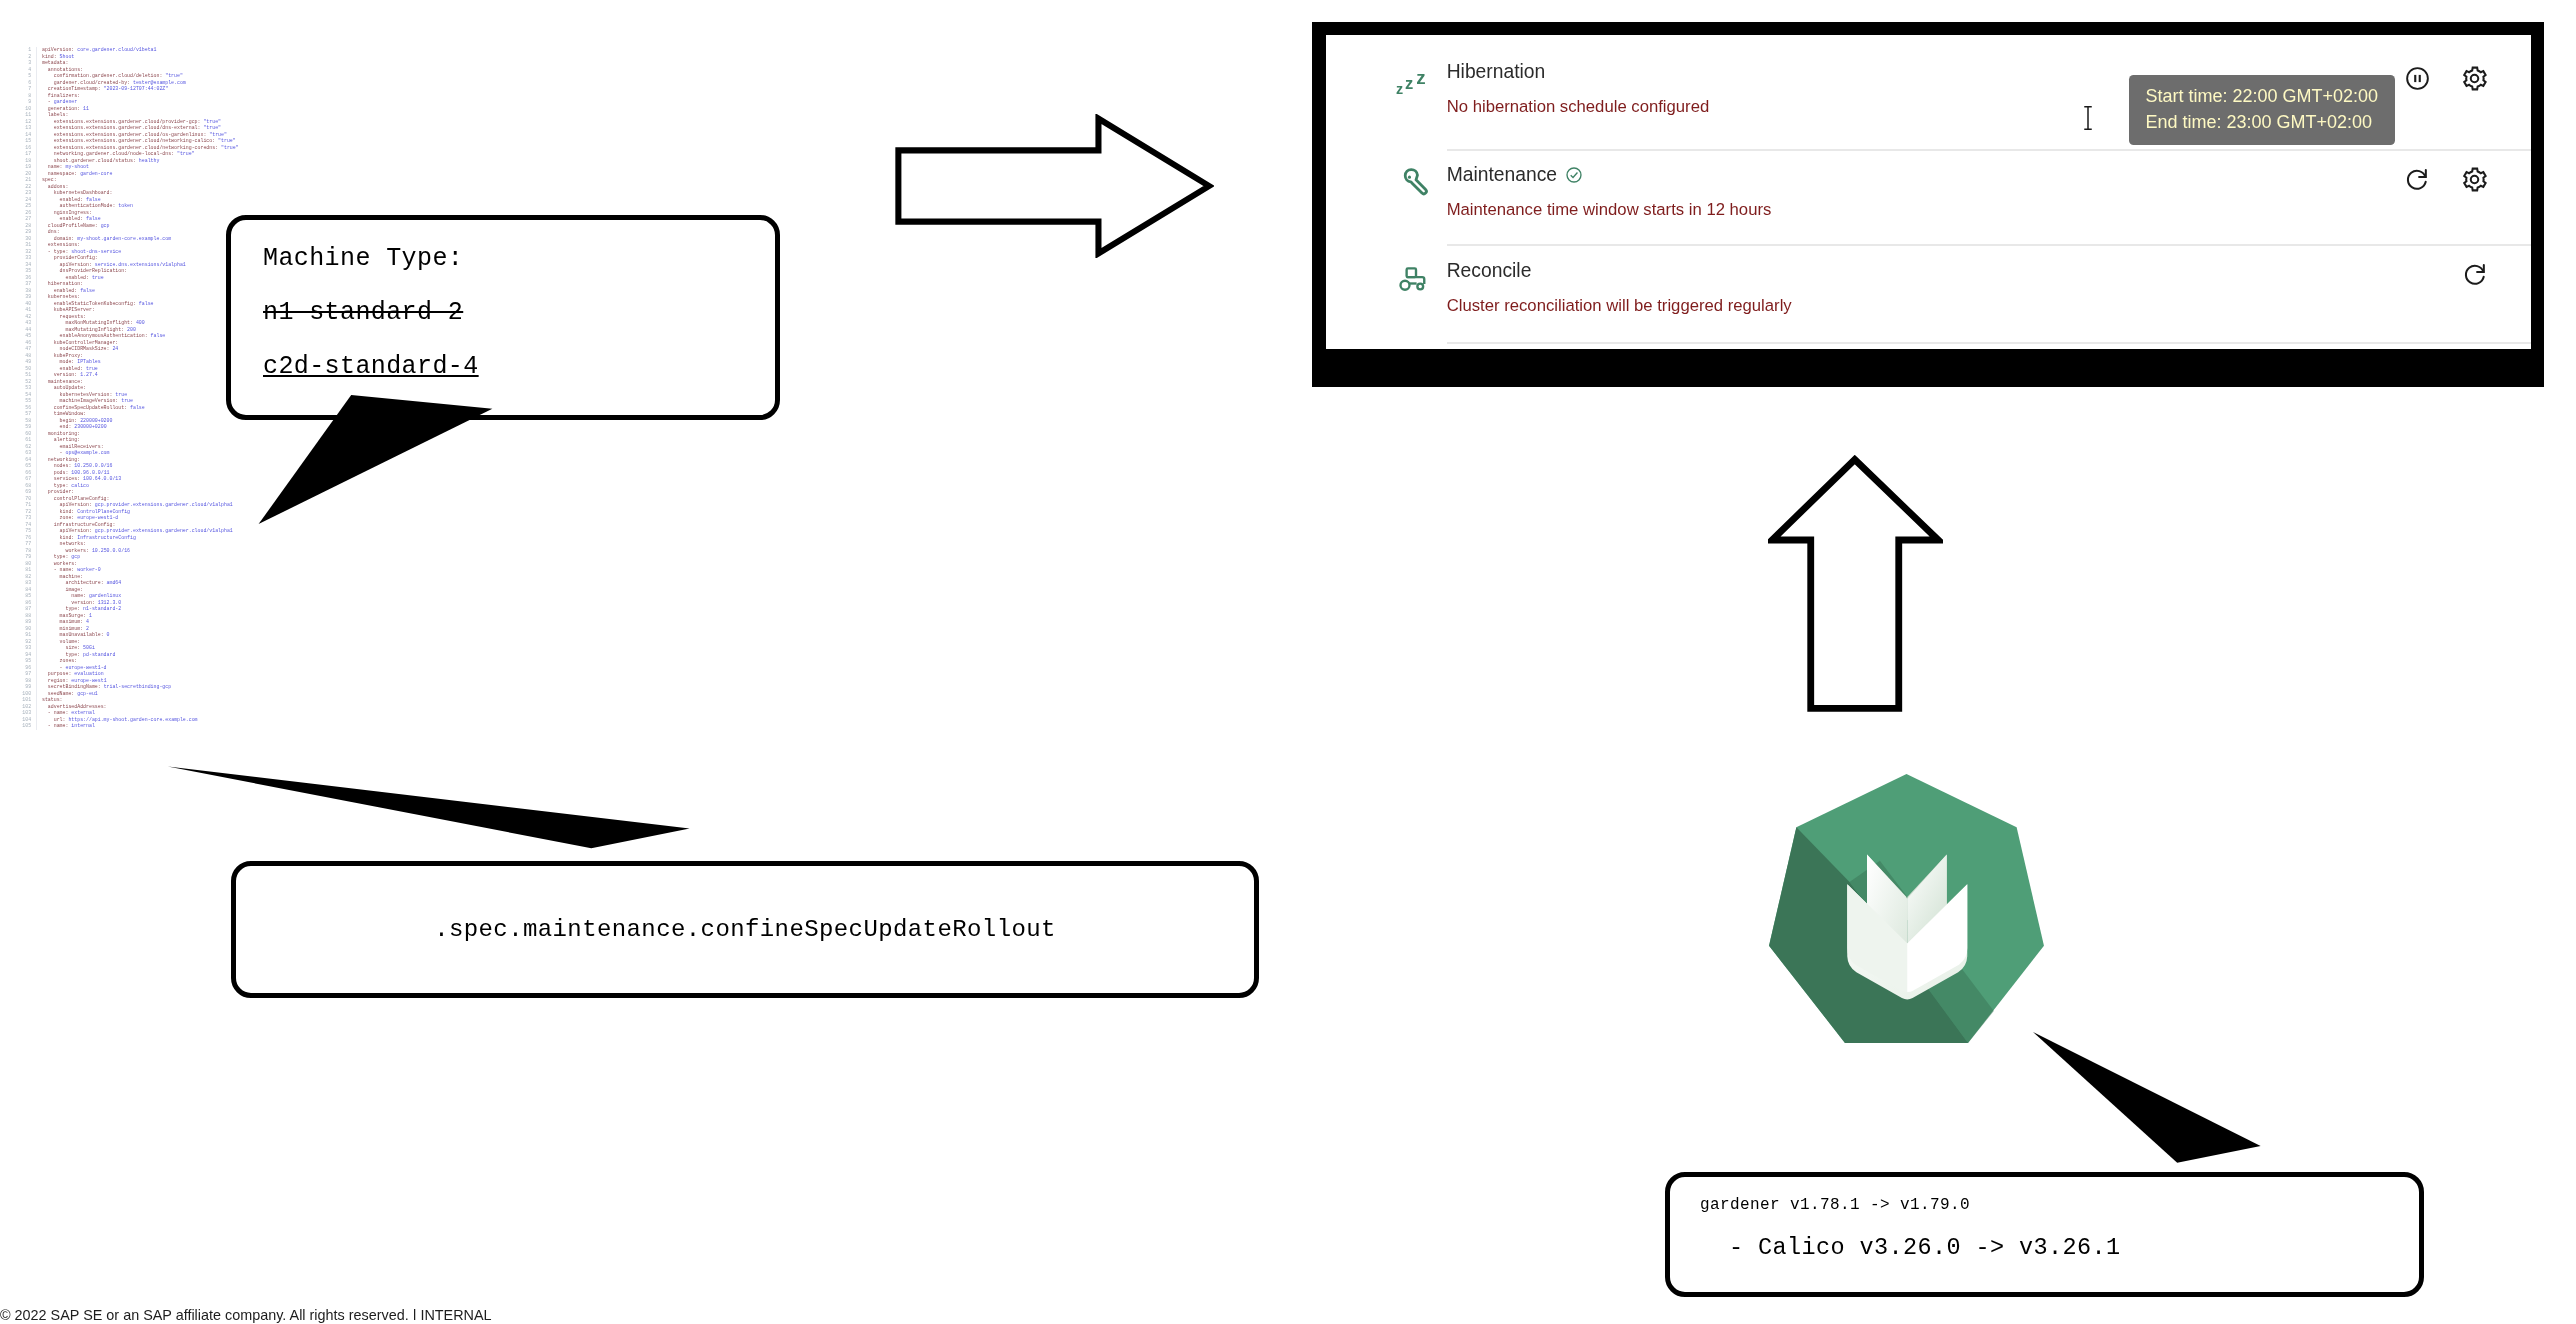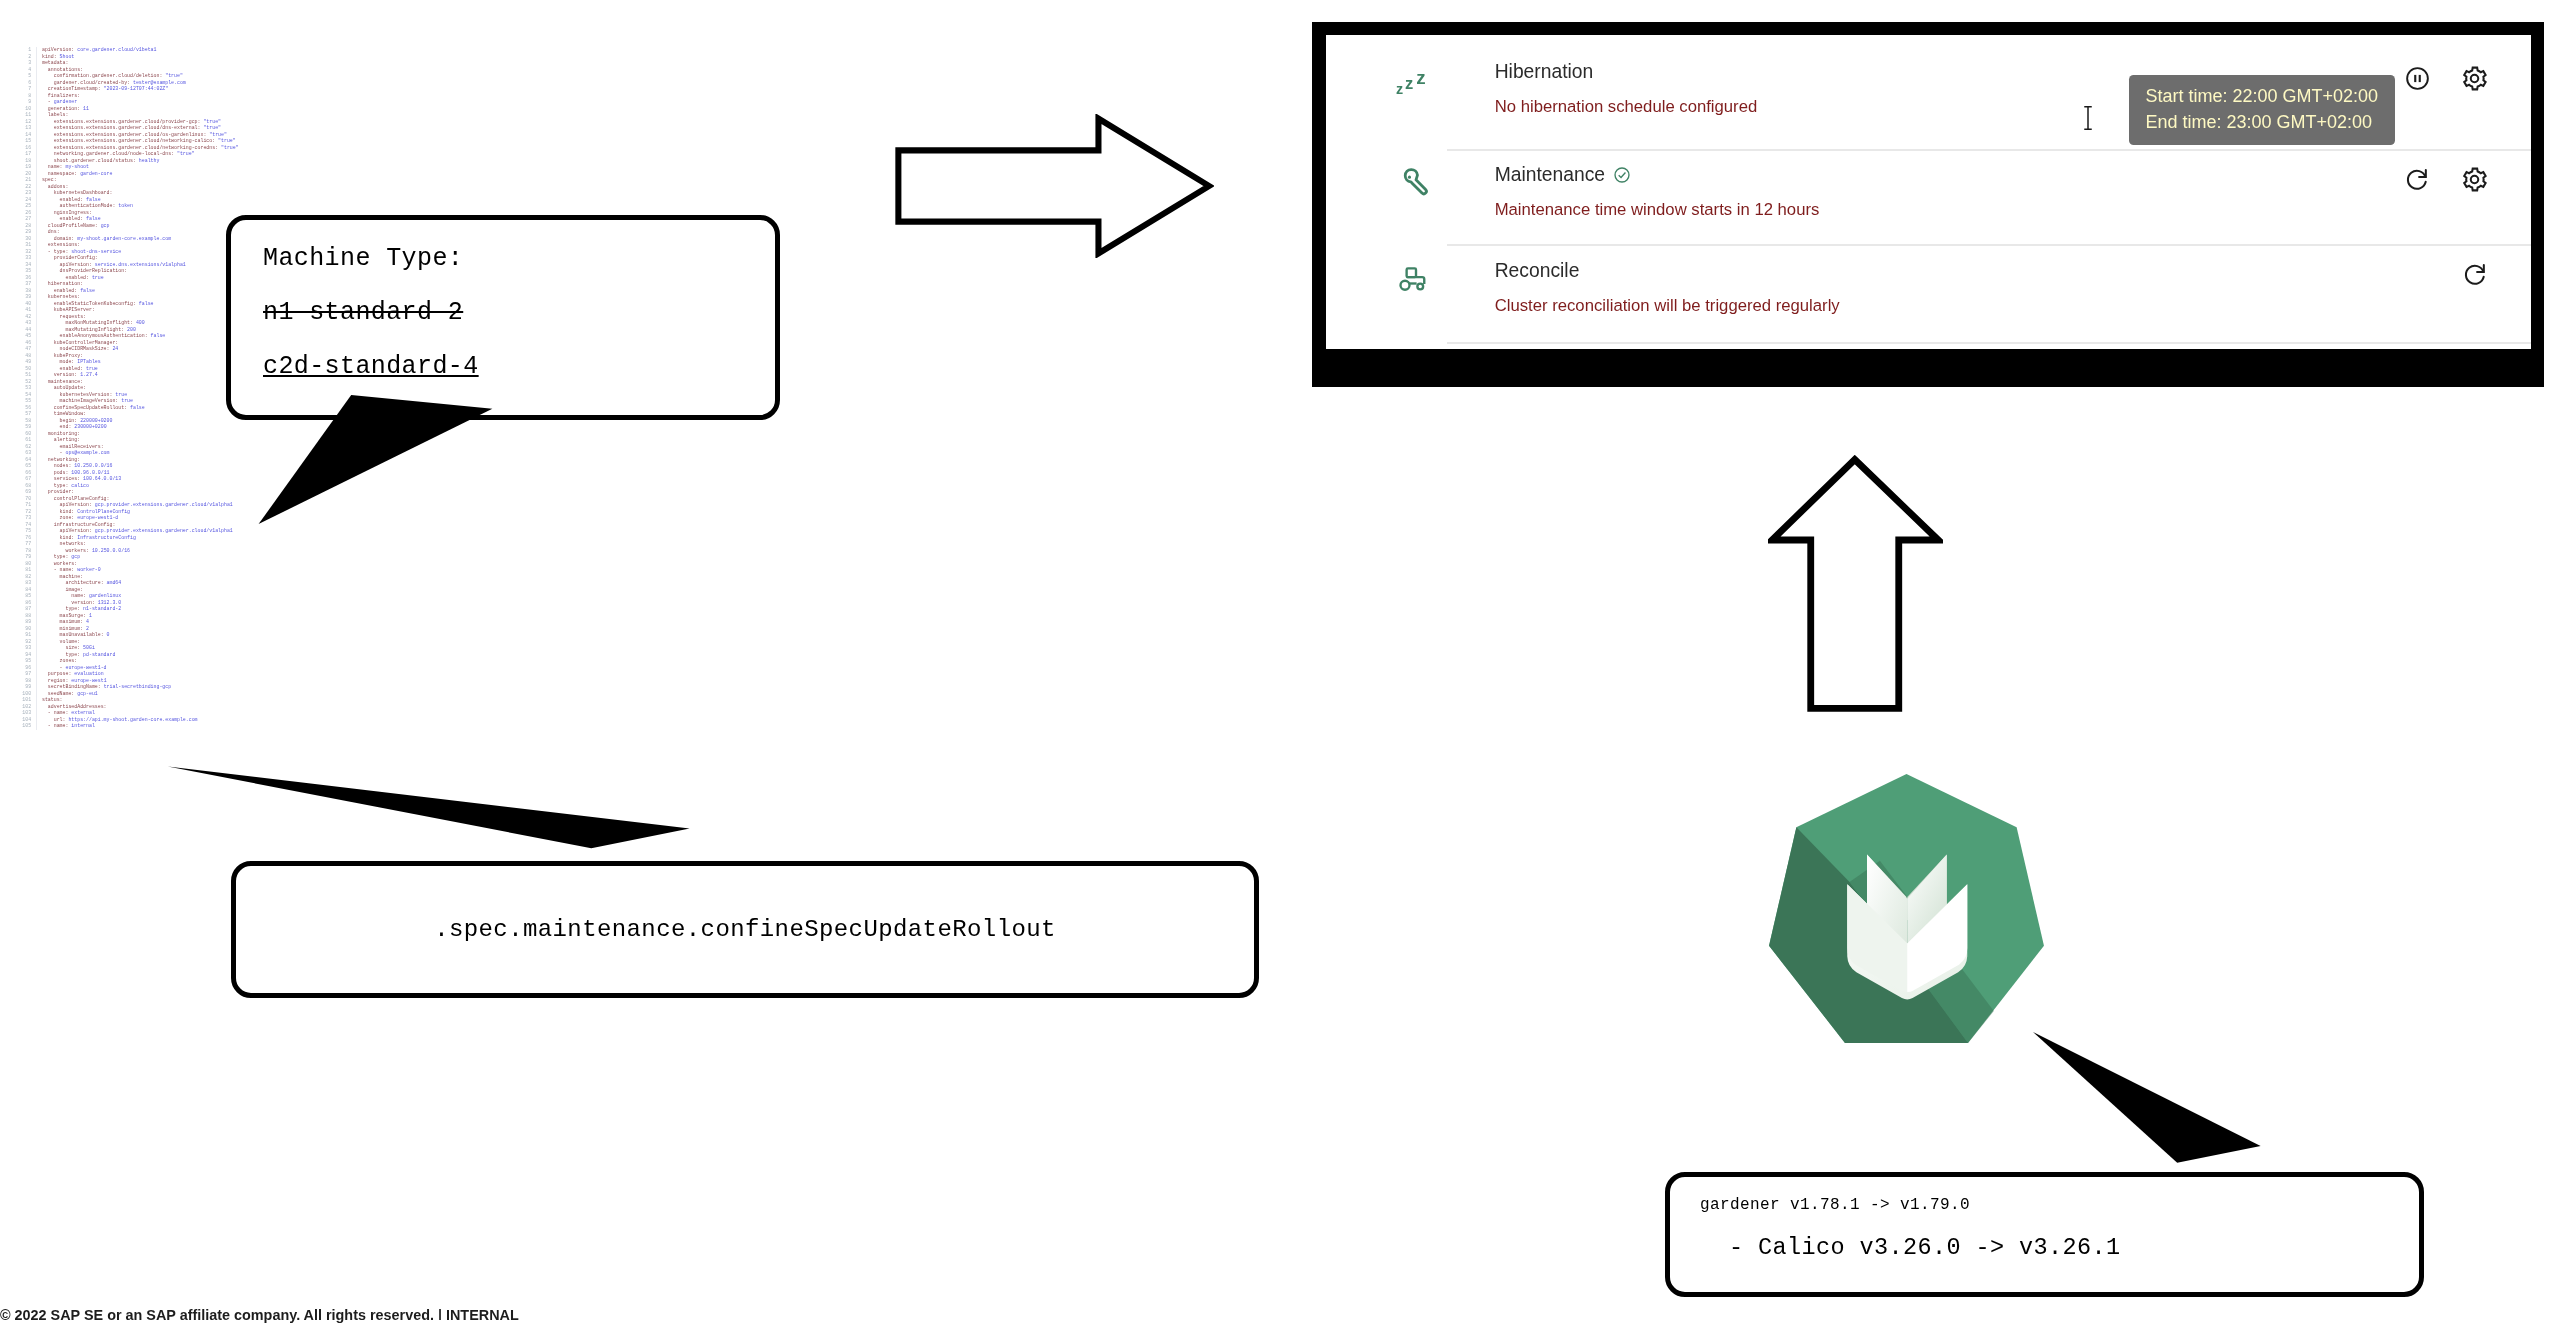--- a/index.html
+++ b/index.html
@@ -100,21 +100,21 @@
   }
   .row-icon {
     position: absolute;
     left: 66px;
     width: 44px;
     display: flex;
     align-items: center;
     justify-content: center;
     color: #3f8265;
   }
-  .row-text { position: absolute; left: 121px; margin-left: 48px; }
+  .row-text { position: absolute; left: 121px; }
   .row-title {
     font-size: 19.3px;
     color: #2b2b2b;
     line-height: 1;
     display: flex;
     align-items: center;
     gap: 7.6px;
     font-weight: 400;
   }
   .row-sub {
@@ -162,21 +162,21 @@
   
   #gardener-logo { position: absolute; z-index: 4; }
 
   
   #footer {
     position: absolute;
     left: 0;
     bottom: 1.5px;
     font-family: "Liberation Sans", sans-serif;
     font-size: 14.4px;
-    font-weight: bold;
+    font-weight: normal;
     color: #1d1d1d;
     white-space: nowrap;
   }
 </style>
 </head>
 <body>
 
 <div id="yaml-block">
     <div class="yaml-line"><span class="yaml-gutter">1</span><span class="yaml-code"><span class="k">apiVersion: </span><span class="v">core.gardener.cloud/v1beta1</span></span></div>
     <div class="yaml-line"><span class="yaml-gutter">2</span><span class="yaml-code"><span class="k">kind: </span><span class="v">Shoot</span></span></div>

